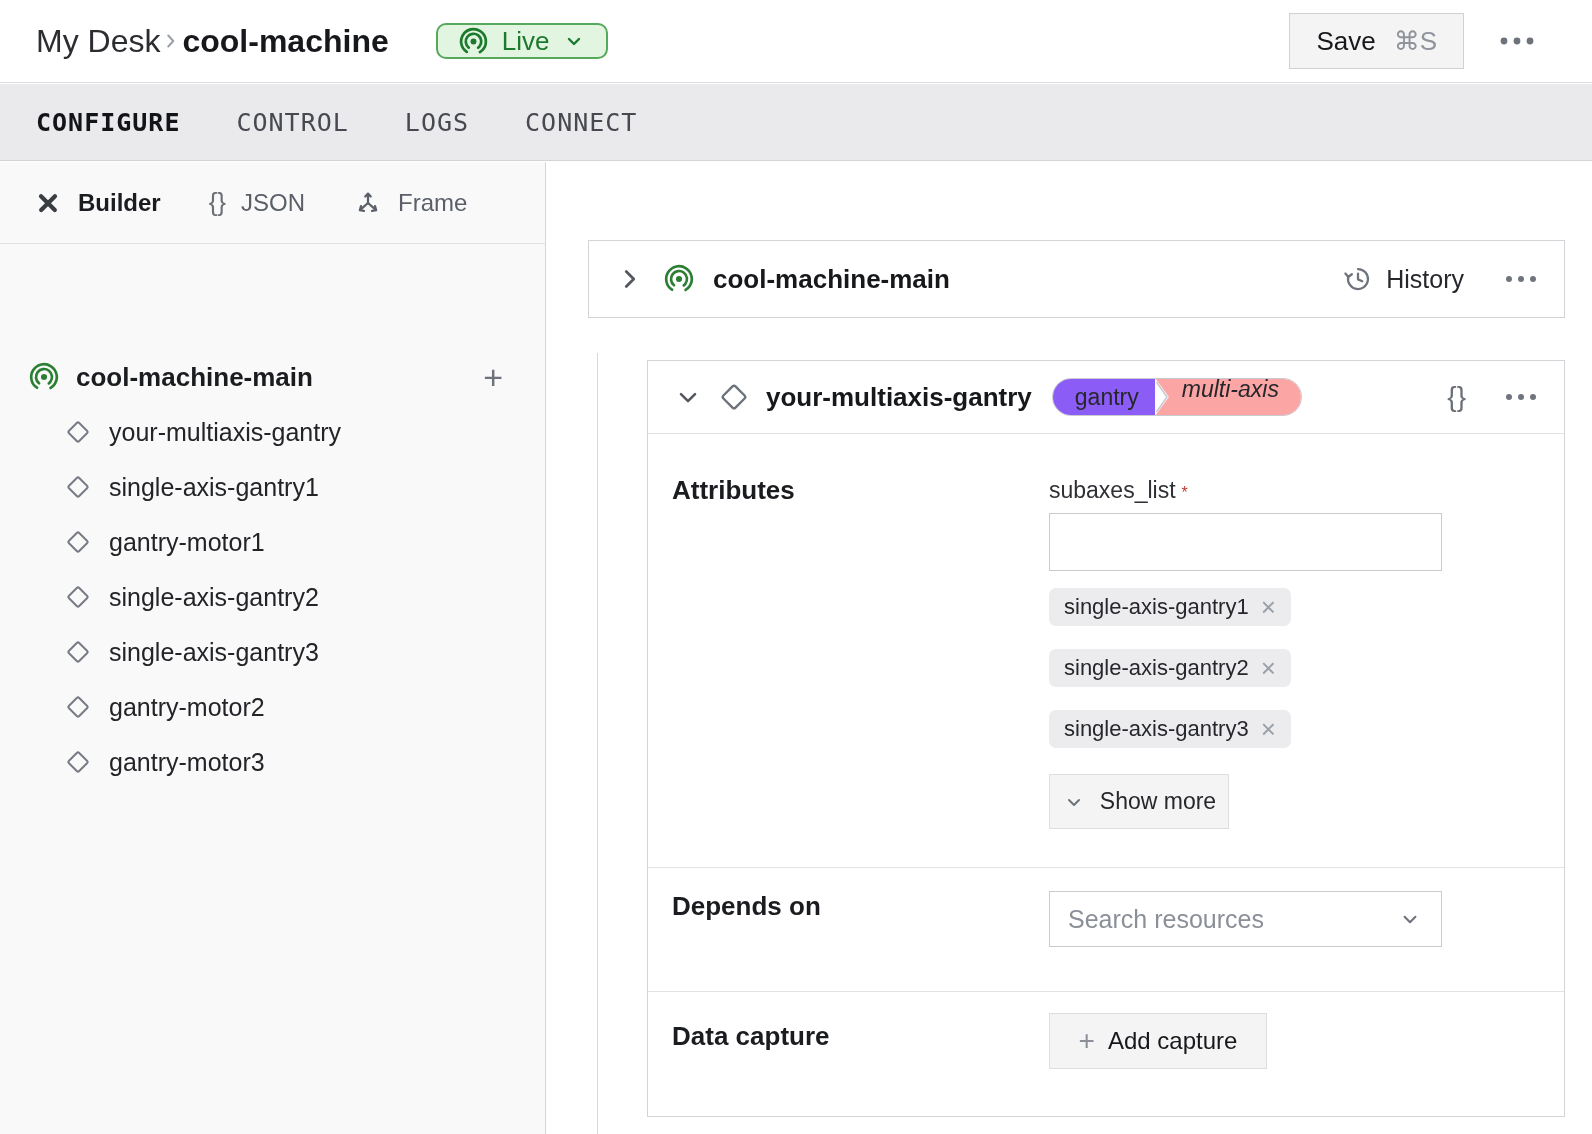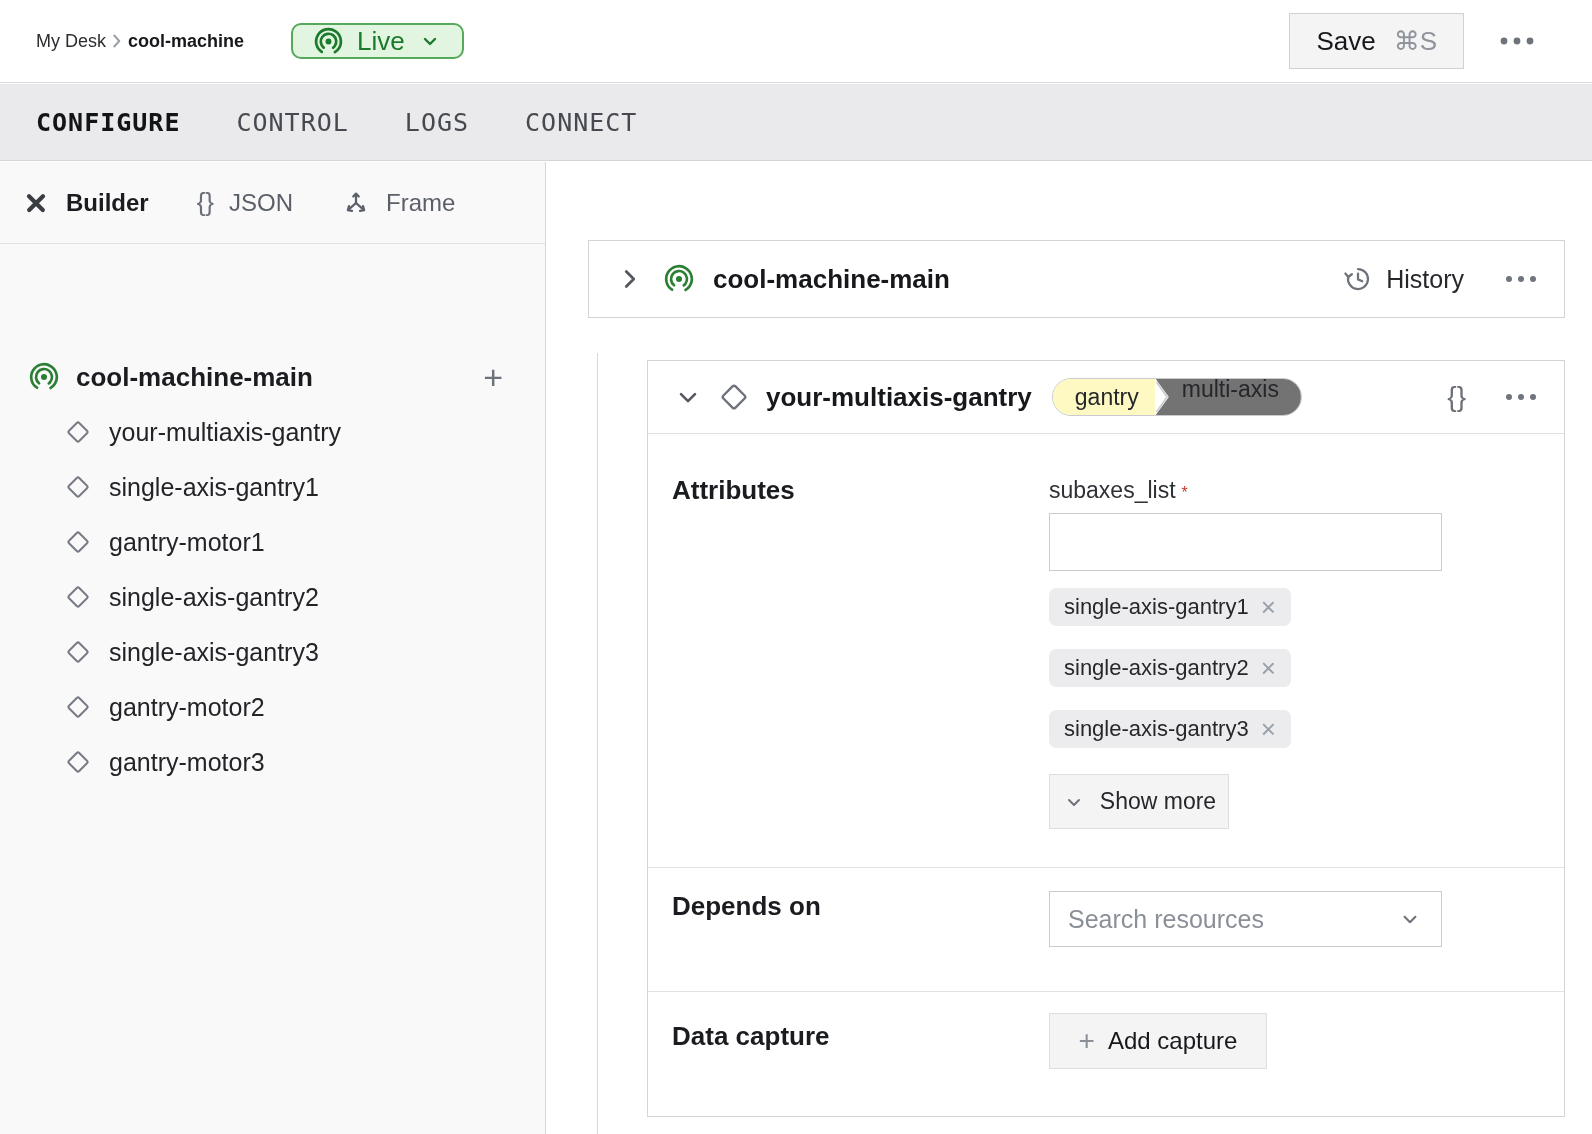--- a/index.html
+++ b/index.html
@@ -2,21 +2,21 @@
 <html><head>
 <meta charset="utf-8">
 <style>
   * { box-sizing: border-box; margin: 0; padding: 0; }
   body { margin: 0; background: #ffffff; font-family: "Liberation Sans", sans-serif; }
   .screen { position: relative; width: 1592px; height: 1134px; background: #ffffff; color: #26272b; overflow: hidden; }
 
   
   .topbar { position: absolute; top: 0; left: 0; right: 0; height: 83px; background: #ffffff;
             border-bottom: 1px solid #dcdcdf; display: flex; align-items: center; }
-  .breadcrumb { margin-left: 36px; display: flex; align-items: center; gap: 0; font-size: 18px; }
+  .breadcrumb { margin-left: 36px; display: flex; align-items: center; gap: 0; font-size: 32px; }
   .crumb-parent { color: #2b2d31; cursor: pointer; }
   .crumb-current { font-weight: 700; color: #17181b; }
   .live-badge { margin-left: 47px; height: 36px; padding: 0 20px; background: #e1f5e0;
                 border: 2px solid #56a85a; border-radius: 10px; display: flex; align-items: center;
                 gap: 13px; color: #1c7a2d; font-size: 26px; cursor: pointer; }
   .topbar-right { margin-left: auto; display: flex; align-items: center; gap: 34px; padding-right: 56px; }
   .save-btn { height: 56px; padding: 0 26px; background: #f4f4f5; border: 1px solid #d0d0d5;
               display: flex; align-items: center; gap: 18px; font-size: 26px; cursor: pointer;
               font-family: "Liberation Sans", sans-serif; }
   .save-label { color: #17181b; }
@@ -28,21 +28,21 @@
             border-bottom: 1px solid #d4d4d8; display: flex; align-items: center; padding-left: 36px;
             gap: 56px; font-family: "DejaVu Sans Mono", monospace; font-size: 25px; letter-spacing: 1px; }
   .tab { color: #46494f; cursor: pointer; }
   .tab.active { color: #131418; font-weight: 700; }
 
   
   .page-body { position: absolute; top: 162px; left: 0; right: 0; bottom: 0; }
   .sidebar { position: absolute; left: 0; top: 0; bottom: 0; width: 546px; background: #f9f9fa;
              border-right: 1px solid #d6d6da; }
   .view-tabs { height: 82px; border-bottom: 1px solid #e2e2e5; display: flex; align-items: center;
-               padding-left: 21px; gap: 48px; }
+               padding-left: 33px; gap: 48px; }
   .view-tab { display: flex; align-items: center; gap: 15px; font-size: 24px; color: #5a5f68; cursor: pointer; }
   .view-tab.active { color: #1b1c20; font-weight: 700; }
   .braces-glyph { font-size: 26px; color: #6b7077; font-weight: 400; }
 
   .tree { position: relative; }
   .tree-row { position: absolute; left: 0; right: 0; height: 50px; display: flex; align-items: center; cursor: pointer; }
   .tree-root { padding-left: 28px; gap: 16px; }
   .tree-root .tree-label { font-weight: 700; font-size: 26px; color: #1b1c20; }
   .tree-child { padding-left: 64px; gap: 17px; }
   .tree-child .tree-label { font-size: 25px; color: #232428; }
@@ -63,24 +63,24 @@
   .component-card { position: absolute; left: 101px; top: 198px; width: 918px; height: 757px;
                     background: #fff; border: 1px solid #d4d4d8; }
   .comp-header { height: 73px; border-bottom: 1px solid #e2e2e5; display: flex; align-items: center;
                  padding: 0 26px; gap: 16px; }
   .comp-title { font-weight: 700; font-size: 26px; color: #17181b; margin-right: 4px; }
   .comp-right { margin-left: auto; display: flex; align-items: center; gap: 38px; }
   .comp-braces { font-size: 28px; color: #6b7077; }
 
   .tag-pill { display: flex; align-items: stretch; height: 38px; border: 1px solid #c9cbd0;
               border-radius: 19px; overflow: hidden; font-size: 23px; color: #26272b; background: #fff; }
-  .tag-seg1 { display: flex; align-items: center; padding: 0 16px 0 22px; background: #fef9c3; }
+  .tag-seg1 { display: flex; align-items: center; padding: 0 16px 0 22px; background: #8b5cf6; }
   .tag-div { width: 14px; margin-right: -13px; position: relative; z-index: 2; display: flex; align-items: center; }
-  .tag-seg2 { display: flex; align-items: center; padding: 0 22px 16px 26px; background: #737373;
-              clip-path: polygon(0 0, 100% 0, 100% 100%, 0 100%, 13px 50%); }
+  .tag-seg2 { display: flex; align-items: center; padding: 0 22px 16px 26px; background: #fca5a5;
+              clip-path: polygon(0 0, 100% 0, 100% 100%, 0 100%, 13px 50%); font-style: italic; }
 
   .section-label { position: absolute; left: 24px; font-weight: 700; font-size: 26px; color: #1b1c20; }
   .field-col { position: absolute; left: 401px; width: 393px; }
   .divider { position: absolute; left: 0; right: 0; height: 0; border-top: 1px solid #e2e2e5; }
 
   .field-label { font-size: 23px; color: #2f3136; }
   .req { color: #c03a30; margin-left: 6px; }
   .attr-input { position: absolute; left: 401px; top: 152px; width: 393px; height: 58px;
                 border: 1px solid #c9cbd0; background: #fff; font-size: 24px; padding: 0 14px;
                 font-family: "Liberation Sans", sans-serif; }

